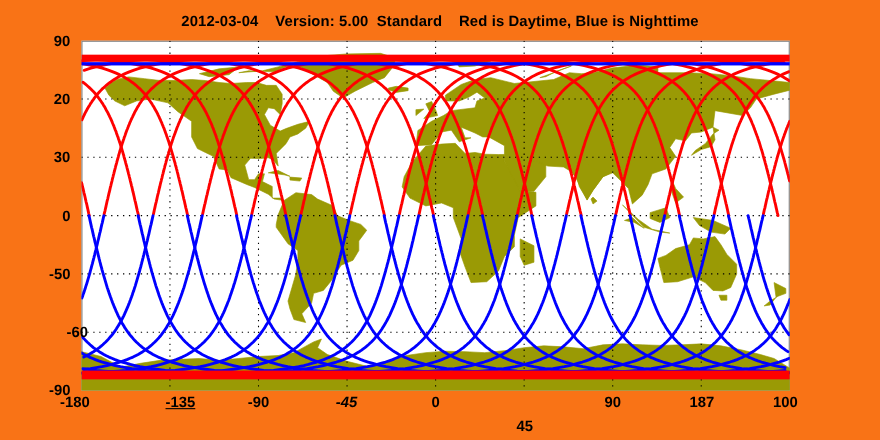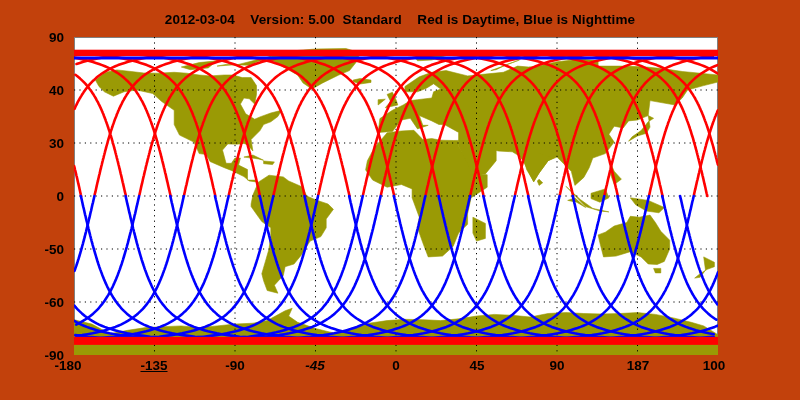--- a/index.html
+++ b/index.html
@@ -1,18 +1,18 @@
 <!DOCTYPE html>
 <html><head>
 <meta charset="utf-8">
 <style>
   html,body{margin:0;padding:0;background:#ffffff;}
   body{width:800px;height:400px;overflow:hidden;
        font-family:"Liberation Sans",sans-serif;}
-  #root{position:relative;width:800px;height:400px;background:#c2410c;}
+  #root{position:relative;width:800px;height:400px;background:#f97316;}
 
   #title{
     position:absolute; left:0; top:12px; width:800px;
     text-align:center; font-size:13.5px; font-weight:bold;
     color:#000000; letter-spacing:0.1px; white-space:pre;
   }
 
   #plotwrap{position:absolute; left:74px; top:37px; width:644px; height:318px;}
   #plot{position:absolute;left:0;top:0;width:644px;height:318px;
         background:#ffffff; box-sizing:border-box;
@@ -128,31 +128,31 @@
         <g>
           <rect x="0" y="12.7" width="644" height="6.4" fill="#ff0000"></rect>
           <rect x="0" y="19.5" width="644" height="3" fill="#0000ff"></rect>
           <rect x="0" y="299.8666666666667" width="644" height="8" fill="#ff0000"></rect>
         </g>
       </svg>
   </div>
 
   <div class="ylabels">
     <div class="ylab" style="left:0px;  top:37px;">90</div>
-    <div class="ylab" style="left:0px;  top:90px;">40</div>
+    <div class="ylab" style="left:0px;  top:90px;">20</div>
     <div class="ylab" style="left:0px;  top:143px;">30</div>
     <div class="ylab" style="left:0px;  top:196px;">0</div>
     <div class="ylab" style="left:0px;  top:249px;">-50</div>
-    <div class="ylab" style="left:0px;  top:302px;">-60</div>
+    <div class="ylab" style="left:0px;  top:302px;padding-left:16px;">-60</div>
     <div class="ylab" style="left:0px;  top:355px;">-90</div>
 
     <div class="xlab" style="left:68px;">-180</div>
-    <div class="xlab" style="left:154px;text-decoration:underline;">-135</div>
+    <div class="xlab" style="left:164px;text-decoration:underline;">-135</div>
     <div class="xlab" style="left:235px;">-90</div>
     <div class="xlab" style="left:315px;font-style:italic;">-45</div>
     <div class="xlab" style="left:396px;">0</div>
-    <div class="xlab" style="left:477px;">45</div>
+    <div class="xlab" style="left:477px;margin-top:22px;">45</div>
     <div class="xlab" style="left:557px;">90</div>
     <div class="xlab" style="left:638px;">187</div>
     <div class="xlab" style="left:714px;">100</div>
   </div>
 
 </div>
 
 </body></html>

